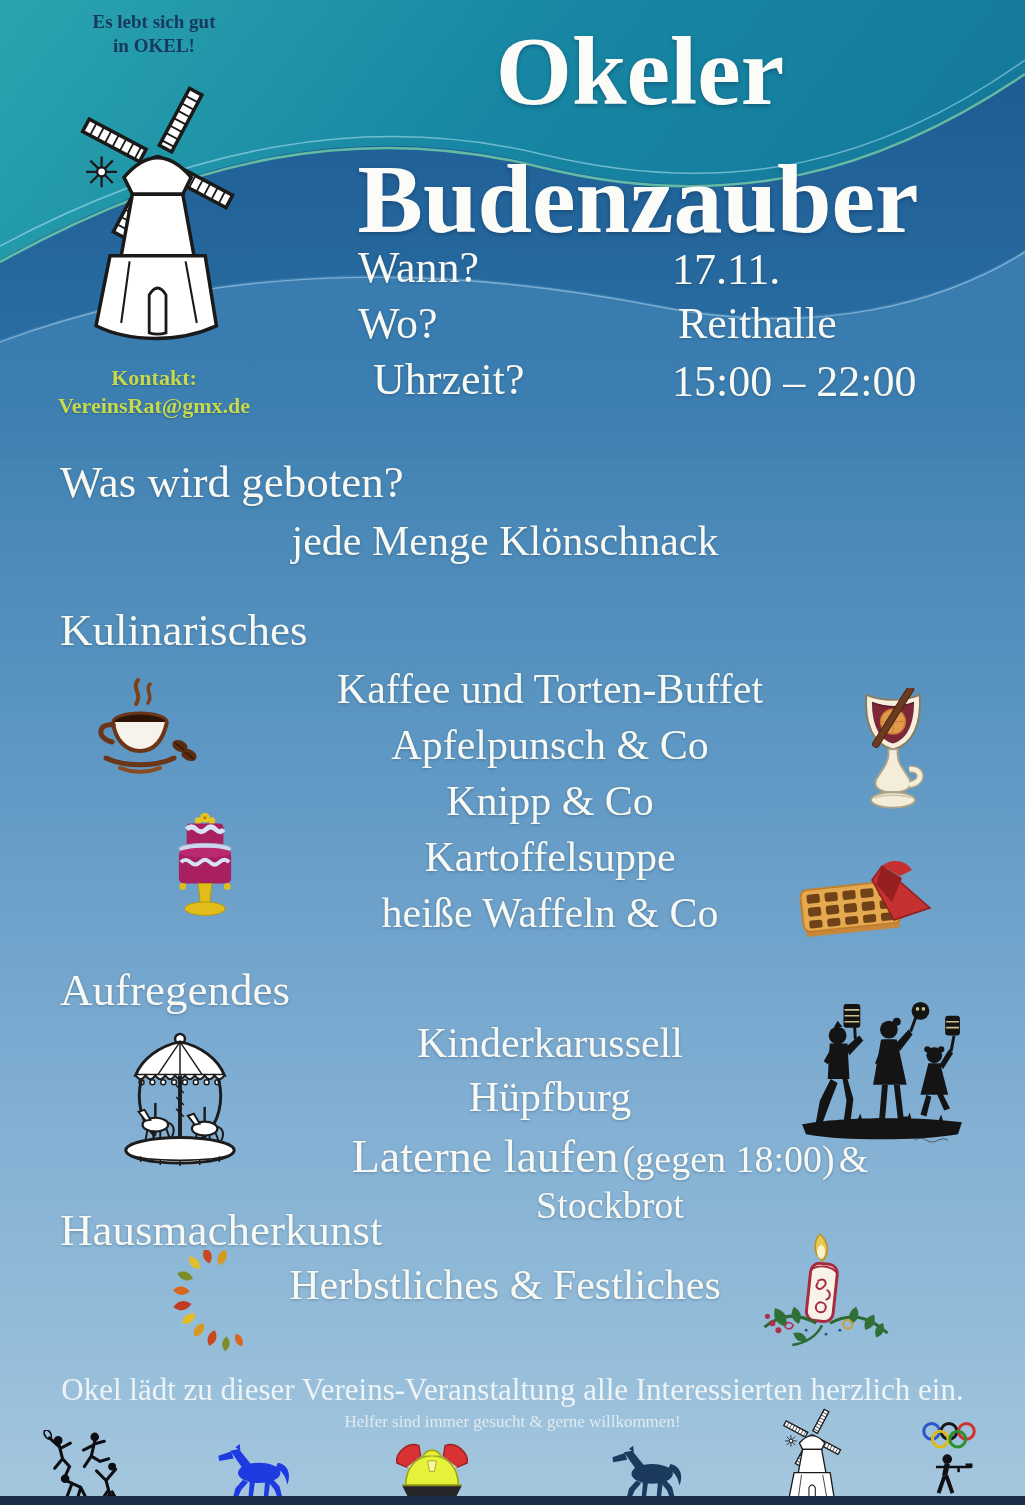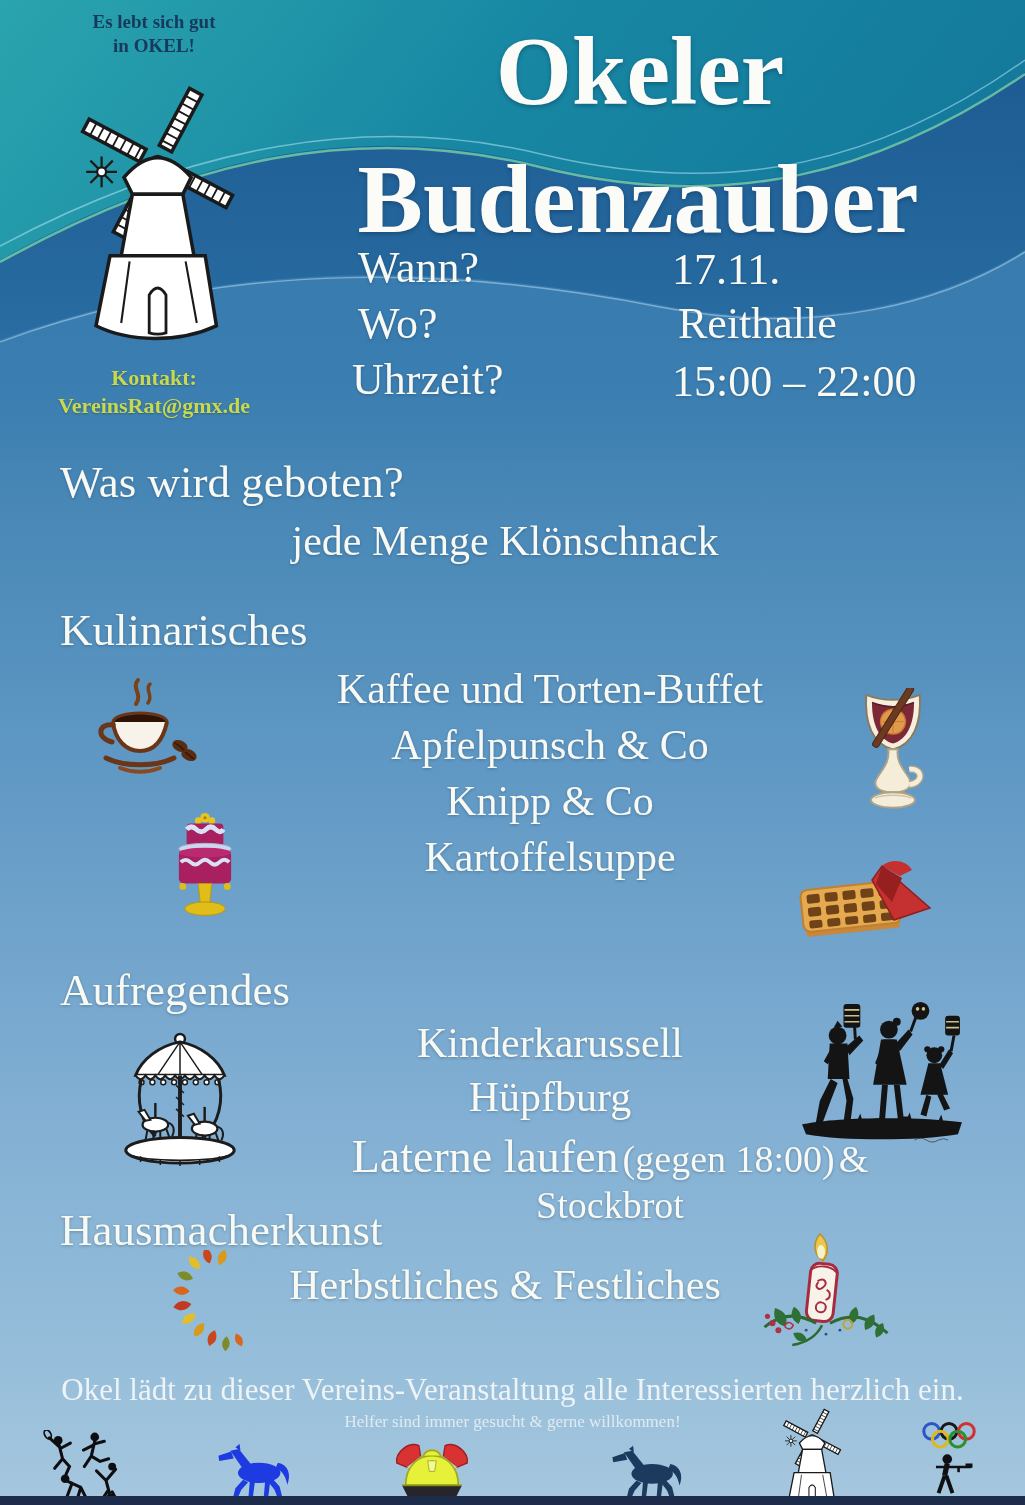--- a/index.html
+++ b/index.html
@@ -120,31 +120,32 @@
     <div>VereinsRat@gmx.de</div>
   </div>
 
   <div class="abs title" style="left:278px;top:22px;width:724px;">Okeler</div>
   <div class="abs title" style="left:278px;top:150px;width:720px;">Budenzauber</div>
 
   <div class="abs txt detail" style="left:358px;top:246px;">Wann?</div>
   <div class="abs txt detail" style="left:672px;top:248px;">17.11.</div>
   <div class="abs txt detail" style="left:358px;top:302px;">Wo?</div>
   <div class="abs txt detail" style="left:678px;top:302px;">Reithalle</div>
-  <div class="abs txt detail" style="left:352px;top:358px;">Uhrzeit?</div>
+  <div class="abs txt detail" style="left:373px;top:358px;">Uhrzeit?</div>
   <div class="abs txt detail" style="left:672px;top:360px;">15:00 – 22:00</div>
 
   <div class="abs txt heading" style="left:60px;top:460px;">Was wird geboten?</div>
   <div class="abs txt item" style="left:245px;top:520px;width:520px;">jede Menge Klönschnack</div>
 
   <div class="abs txt heading" style="left:60px;top:608px;">Kulinarisches</div>
   <div class="abs txt item" style="left:290px;top:668px;width:520px;">Kaffee und Torten-Buffet</div>
   <div class="abs txt item" style="left:290px;top:724px;width:520px;">Apfelpunsch &amp; Co</div>
   <div class="abs txt item" style="left:290px;top:780px;width:520px;">Knipp &amp; Co</div>
   <div class="abs txt item" style="left:290px;top:836px;width:520px;">Kartoffelsuppe</div>
+  <div class="abs txt item" style="left:290px;top:892px;width:520px;">heiße Waffeln &amp; Co</div>
 
   <svg class="abs" style="left:88px;top:676px;" width="112" height="104" viewBox="0 0 112 104">
     <path d="M50,4 C43,12 55,18 48,28" stroke="#7a4018" stroke-width="4" fill="none" stroke-linecap="round"></path>
     <path d="M62,8 C56,14 66,19 60,27" stroke="#7a4018" stroke-width="3.5" fill="none" stroke-linecap="round"></path>
     <ellipse cx="52" cy="46" rx="27" ry="9" fill="#2e1404" stroke="#6b3518" stroke-width="3"></ellipse>
     <path d="M25,46 C27,64 38,75 52,75 C66,75 75,64 79,46" fill="#f7f3ea" stroke="#6b3518" stroke-width="4"></path>
     <path d="M25,49 C10,47 8,62 24,66" fill="none" stroke="#6b3518" stroke-width="5" stroke-linecap="round"></path>
     <path d="M18,82 C36,91 68,91 86,82" stroke="#6b3518" stroke-width="5" fill="none" stroke-linecap="round"></path>
     <path d="M32,92 C45,97 59,97 72,92" stroke="#8a4a20" stroke-width="4" fill="none" stroke-linecap="round"></path>
     <g fill="#5a2c10">

